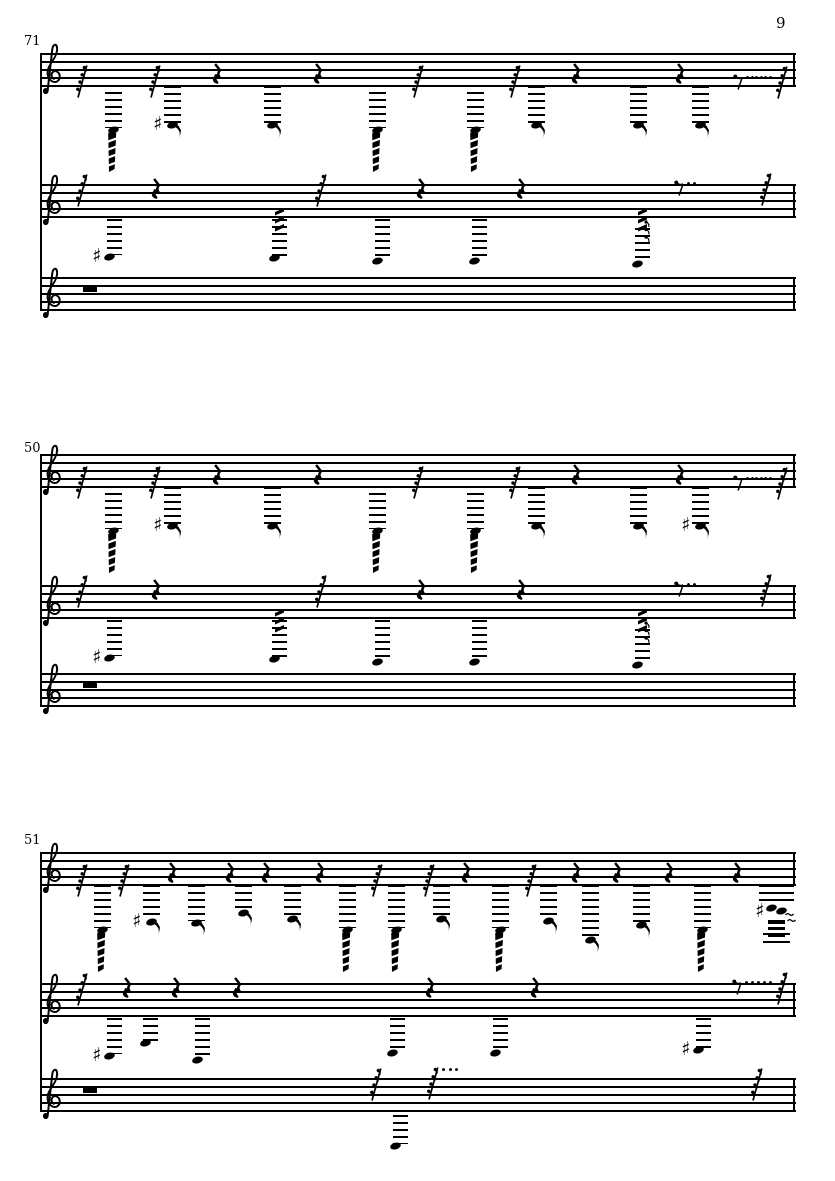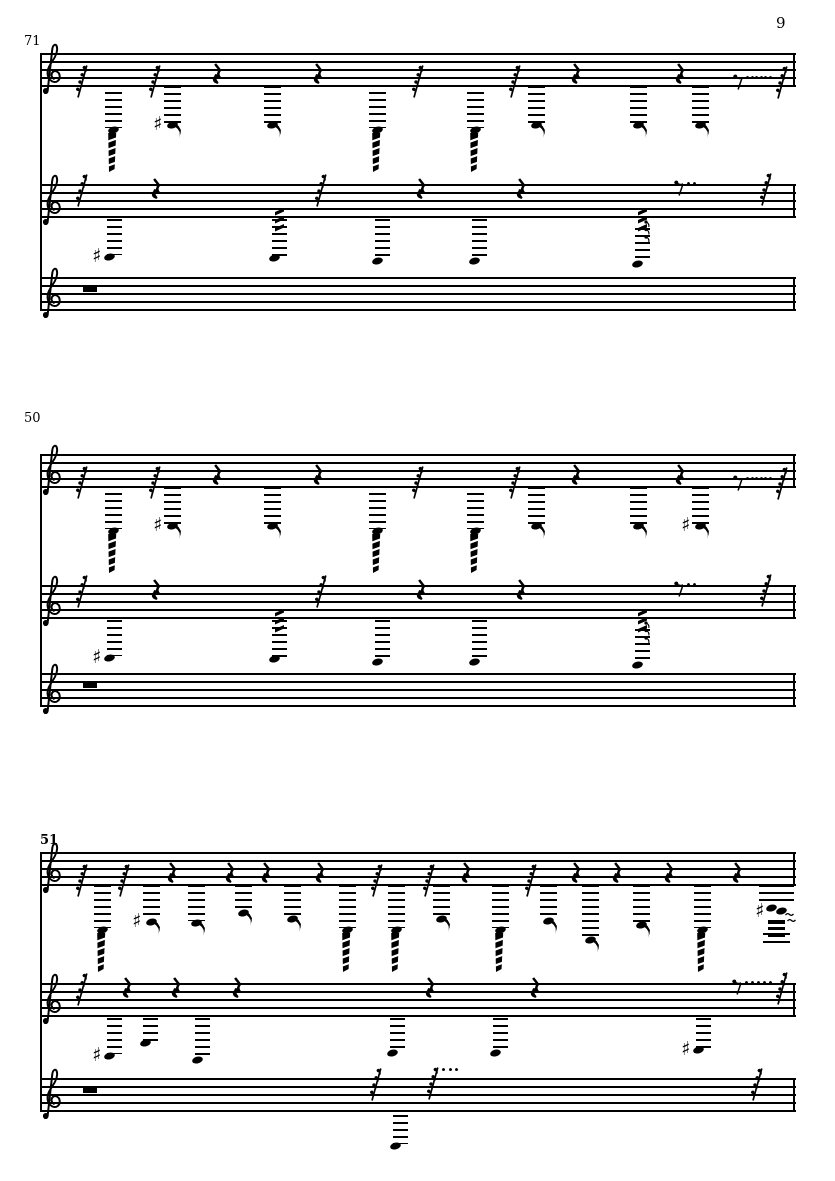--- a/index.html
+++ b/index.html
@@ -246,21 +246,21 @@
       <div class="aug-dot" style="left: 692.5px; top: 182px;"></div>
       <svg class="glyph" width="14" height="36" style="left: 759px; top: 171px;">
         <use href="#sym-r64"></use>
       </svg>
       <div class="staff-lines" style="left: 40px; top: 277px; width: 756px;"></div>
       <svg class="glyph" width="21" height="64" style="left: 43px; top: 264px;">
         <use href="#sym-clef"></use>
       </svg>
       <div class="final-barline" style="left: 792.8px; top: 277px; height: 33.6px;"></div>
       <div class="whole-rest" style="left: 83px; top: 286px; width: 14px;"></div>
-      <div class="measure-number" style="left: 24px; top: 410px;">50</div>
+      <div class="measure-number" style="left: 24px; top: 440px;">50</div>
       <div class="sys-startline" style="left: 40px; top: 454px; height: 252.6px;"></div>
       <div class="staff-lines" style="left: 40px; top: 454px; width: 756px;"></div>
       <svg class="glyph" width="21" height="64" style="left: 43px; top: 441px;">
         <use href="#sym-clef"></use>
       </svg>
       <div class="final-barline" style="left: 792.8px; top: 454px; height: 33.6px;"></div>
       <svg class="glyph" width="14" height="36" style="left: 75px; top: 464px;">
         <use href="#sym-r64"></use>
       </svg>
       <div class="ledger-stack" style="left: 104.5px; top: 486px; width: 17px; height: 43px;"></div>
@@ -421,21 +421,21 @@
       <div class="aug-dot" style="left: 692.5px; top: 583px;"></div>
       <svg class="glyph" width="14" height="36" style="left: 759px; top: 572px;">
         <use href="#sym-r64"></use>
       </svg>
       <div class="staff-lines" style="left: 40px; top: 673px; width: 756px;"></div>
       <svg class="glyph" width="21" height="64" style="left: 43px; top: 660px;">
         <use href="#sym-clef"></use>
       </svg>
       <div class="final-barline" style="left: 792.8px; top: 673px; height: 33.6px;"></div>
       <div class="whole-rest" style="left: 83px; top: 682px; width: 14px;"></div>
-      <div class="measure-number" style="left: 40px; top: 832px; font-weight: bold;">51</div>
+      <div class="measure-number" style="left: 24px; top: 832px;">51</div>
       <div class="sys-startline" style="left: 40px; top: 852px; height: 259.6px;"></div>
       <div class="staff-lines" style="left: 40px; top: 852px; width: 756px;"></div>
       <svg class="glyph" width="21" height="64" style="left: 43px; top: 839px;">
         <use href="#sym-clef"></use>
       </svg>
       <div class="final-barline" style="left: 792.8px; top: 852px; height: 33.6px;"></div>
       <svg class="glyph" width="14" height="36" style="left: 75px; top: 862px;">
         <use href="#sym-r64"></use>
       </svg>
       <div class="ledger-stack" style="left: 93.5px; top: 885px; width: 17px; height: 43px;"></div>

